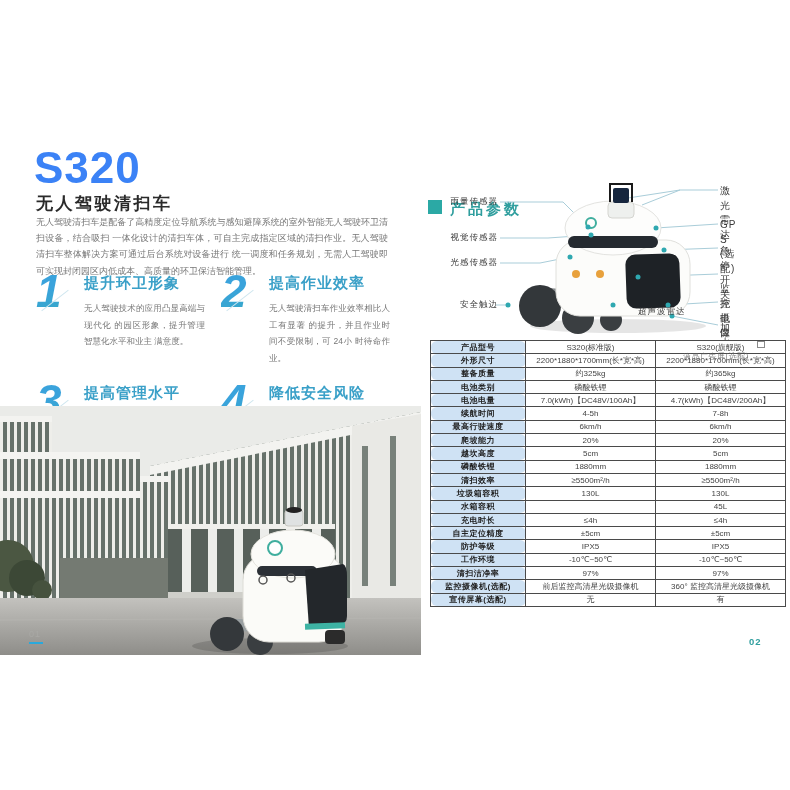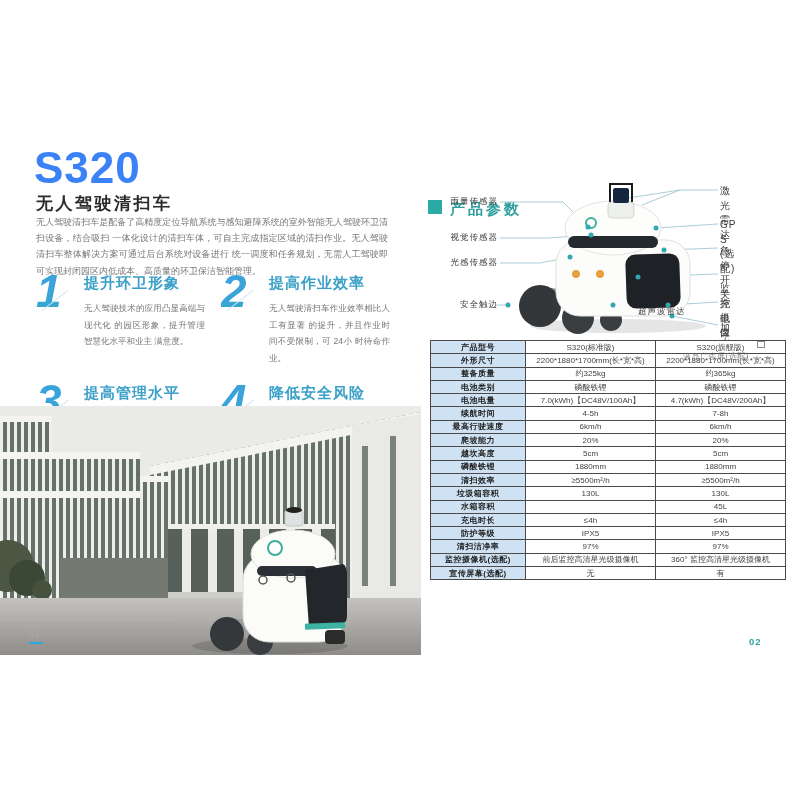--- a/index.html
+++ b/index.html
@@ -31,21 +31,21 @@
 
   .diagram{left:428px;top:178px;width:362px;height:178px;}
   .diagram svg{position:absolute;left:0;top:0;}
   .llabel{position:absolute;font-size:8.5px;color:#3a3a3a;letter-spacing:1px;text-align:right;width:62px;}
   .rlabel{position:absolute;left:292px;width:21px;font-size:10px;color:#3a3a3a;letter-spacing:1px;
           line-height:1.45;word-break:break-all;}
   .blabel{position:absolute;font-size:8.5px;color:#3a3a3a;letter-spacing:1px;white-space:nowrap;}
 
   .spec{left:430px;top:340px;width:356px;border-collapse:collapse;table-layout:fixed;}
   .spec td{border:1px solid #4a4a4a;height:12.3px;padding:0 2px;text-align:center;overflow:hidden;}
-  .spec td.lbl{background:#cfe2f4;width:90px;font-size:8px;font-weight:bold;color:#222;letter-spacing:.5px;}
+  .spec td.lbl{background:#cfe2f4;width:90px;font-size:8px;font-weight:bold;color:#222;letter-spacing:.5px;border-radius:6px;}
   .spec td.val{background:#ffffff;font-size:8px;color:#444;}
   .overlay-note{left:650px;top:351px;width:132px;font-size:8px;color:#666;opacity:.8;
                 transform:rotate(-1deg);text-align:center;letter-spacing:.5px;}
   .artifact-box{left:757px;top:341px;width:6px;height:5px;border:1px solid #8a8a8a;}
   .pagenum-right{left:749px;top:636px;font-size:9.5px;font-weight:bold;color:#2f9e9e;letter-spacing:1px;}
 
   .dot{fill:#2fa8b0;}
   .cline{stroke:#a9cdd9;stroke-width:1;fill:none;}
 </style>
 </head>
@@ -282,23 +282,33 @@
       <td class="lbl">水箱容积</td>
       <td class="val"></td>
       <td class="val">45L</td>
     </tr>
       <tr>
       <td class="lbl">充电时长</td>
       <td class="val">≤4h</td>
       <td class="val">≤4h</td>
     </tr>
       <tr>
+      <td class="lbl">自主定位精度</td>
+      <td class="val">±5cm</td>
+      <td class="val">±5cm</td>
+    </tr>
+      <tr>
       <td class="lbl">防护等级</td>
       <td class="val">IPX5</td>
       <td class="val">IPX5</td>
+    </tr>
+      <tr>
+      <td class="lbl">工作环境</td>
+      <td class="val">-10℃~50℃</td>
+      <td class="val">-10℃~50℃</td>
     </tr>
       <tr>
       <td class="lbl">清扫洁净率</td>
       <td class="val">97%</td>
       <td class="val">97%</td>
     </tr>
       <tr>
       <td class="lbl">监控摄像机(选配)</td>
       <td class="val">前后监控高清星光级摄像机</td>
       <td class="val">360° 监控高清星光级摄像机</td>

